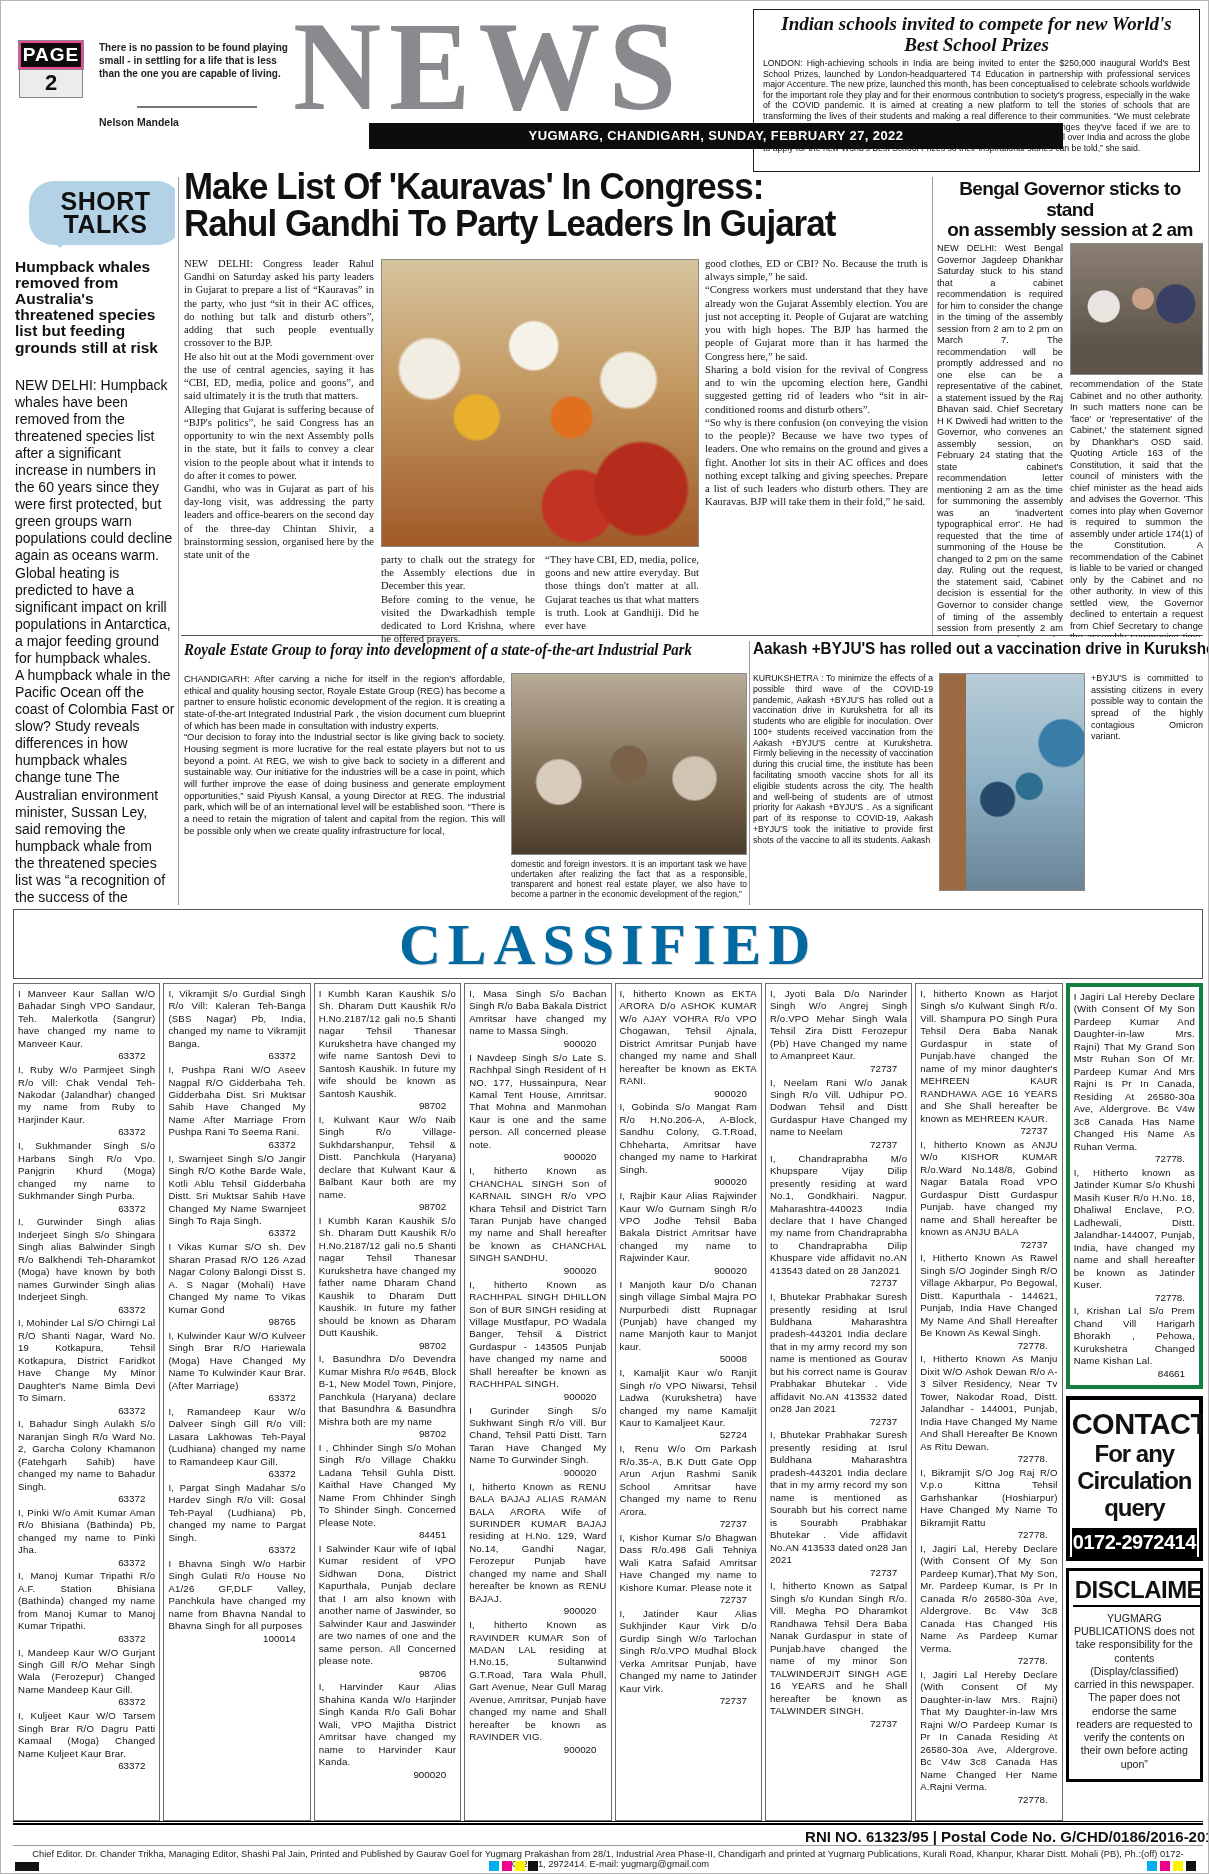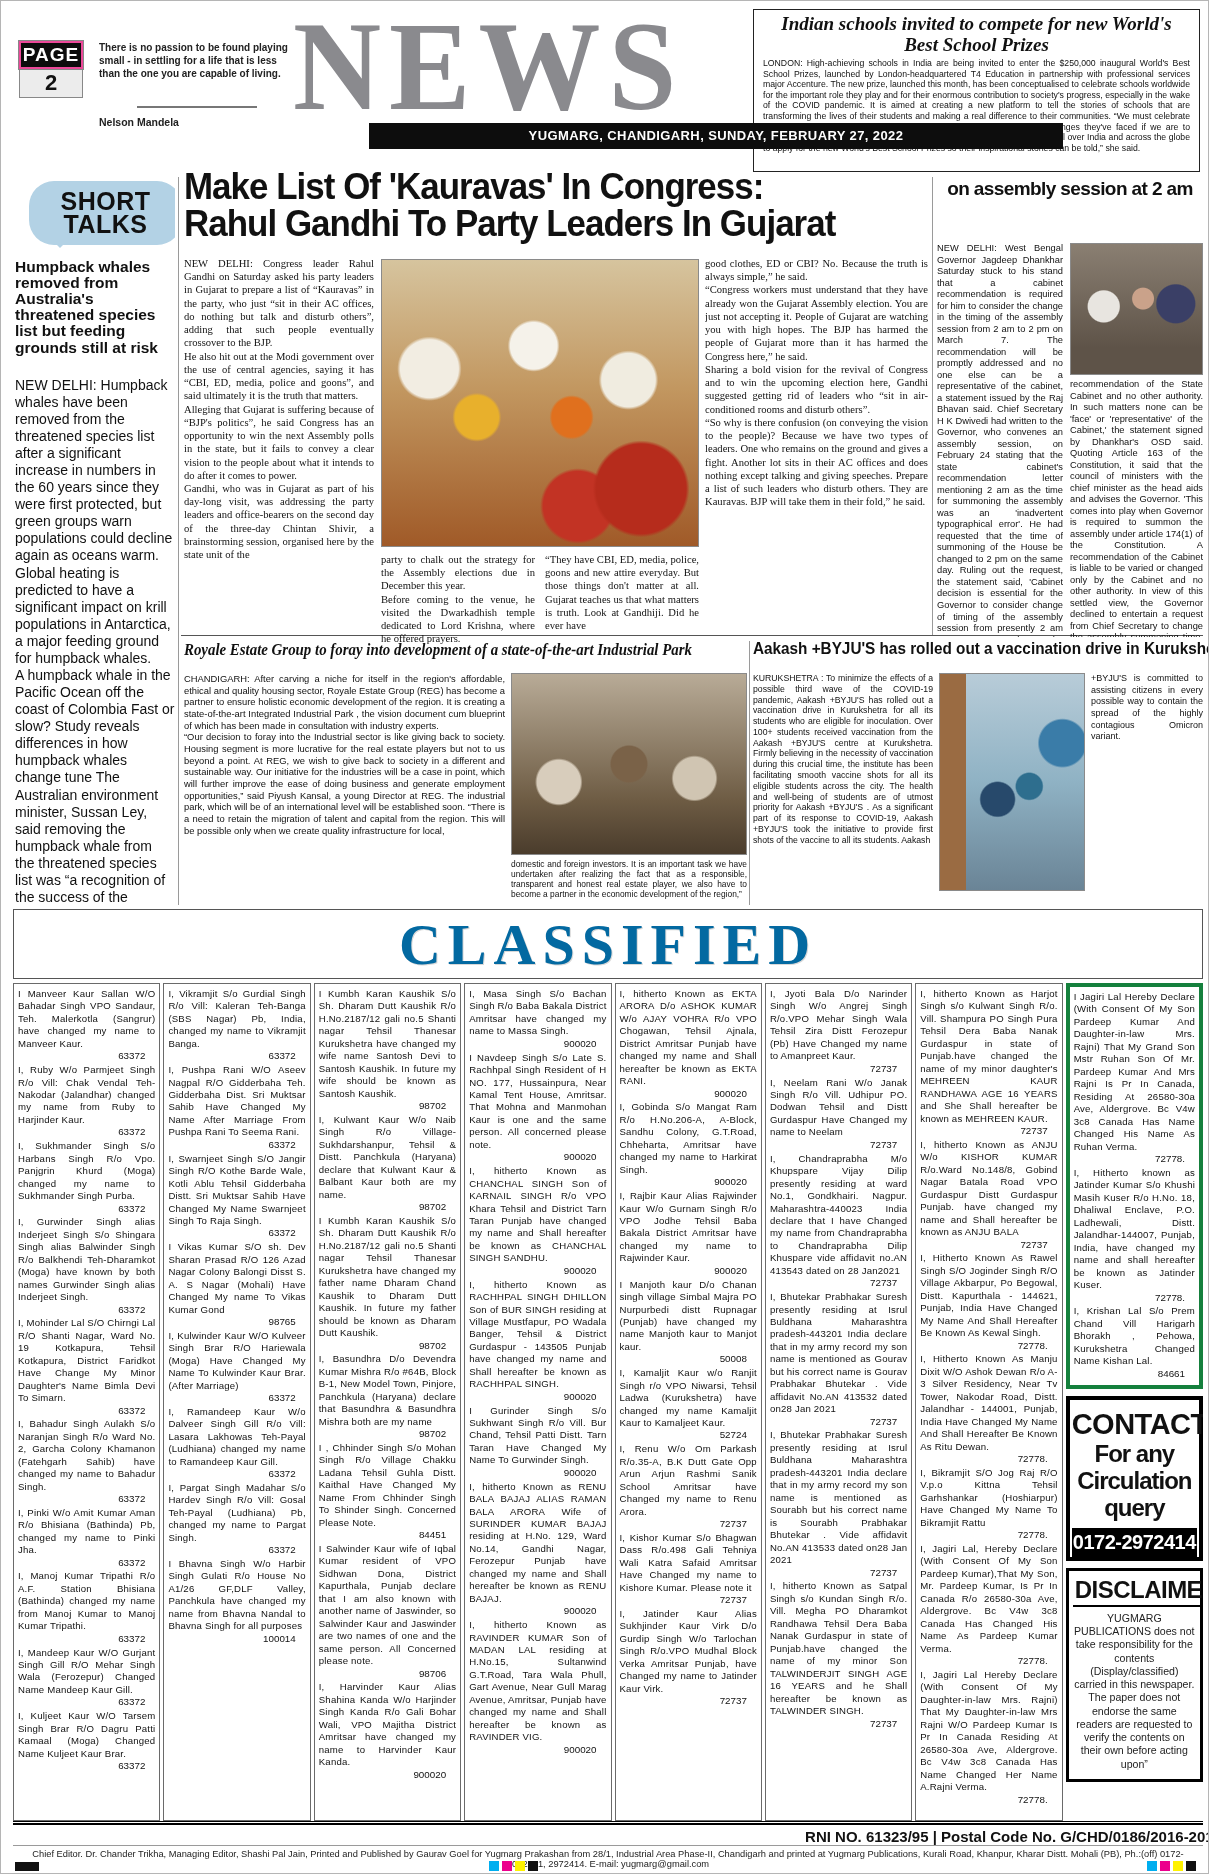--- a/index.html
+++ b/index.html
@@ -171,20 +171,21 @@
   <div class="photo photo-lead"></div>
   <div class="abs lead-col lead-c2 pre clip">party to chalk out the strategy for the Assembly elections due in December this year.
 Before coming to the venue, he visited the Dwarkadhish temple dedicated to Lord Krishna, where he offered prayers.
 “They have CBI, ED, media, police, goons and new attire everyday. But those things don't matter at all. Gujarat teaches us that what matters is truth. Look at Gandhiji. Did he ever have</div>
   <div class="abs lead-col lead-c3 pre clip">good clothes, ED or CBI? No. Because the truth is always simple,” he said.
 “Congress workers must understand that they have already won the Gujarat Assembly election. You are just not accepting it. People of Gujarat are watching you with high hopes. The BJP has harmed the people of Gujarat more than it has harmed the Congress here,” he said.
 Sharing a bold vision for the revival of Congress and to win the upcoming election here, Gandhi suggested getting rid of leaders who “sit in air-conditioned rooms and disturb others”.
 “So why is there confusion (on conveying the vision to the people)? Because we have two types of leaders. One who remains on the ground and gives a fight. Another lot sits in their AC offices and does nothing except talking and giving speeches. Prepare a list of such leaders who disturb others. They are Kauravas. BJP will take them in their fold,” he said.</div>
 
   <div class="abs bg-head">
+    <div>Bengal Governor sticks to stand</div>
     <div>on assembly session at 2 am</div>
   </div>
   <div class="abs bg-col bg-c1 clip">NEW DELHI: West Bengal Governor Jagdeep Dhankhar Saturday stuck to his stand that a cabinet recommendation is required for him to consider the change in the timing of the assembly session from 2 am to 2 pm on March 7. The recommendation will be promptly addressed and no one else can be a representative of the cabinet, a statement issued by the Raj Bhavan said. Chief Secretary H K Dwivedi had written to the Governor, who convenes an assembly session, on February 24 stating that the state cabinet's recommendation letter mentioning 2 am as the time for summoning the assembly was an 'inadvertent typographical error'. He had requested that the time of summoning of the House be changed to 2 pm on the same day. Ruling out the request, the statement said, 'Cabinet decision is essential for the Governor to consider change of timing of the assembly session from presently 2 am to 2 pm on March 07. The issue will be addressed once there is such recommendation of the cabinet.' 'In the matter of summoning of West Bengal Assembly the Governor acts only on the</div>
   <div class="photo photo-bengal"></div>
   <div class="abs bg-col bg-c2 clip">recommendation of the State Cabinet and no other authority. In such matters none can be 'face' or 'representative' of the Cabinet,' the statement signed by Dhankhar's OSD said. Quoting Article 163 of the Constitution, it said that the council of ministers with the chief minister as the head aids and advises the Governor. 'This comes into play when Governor is required to summon the assembly under article 174(1) of the Constitution. A recommendation of the Cabinet is liable to be varied or changed only by the Cabinet and no other authority. In view of this settled view, the Governor declined to entertain a request from Chief Secretary to change the assembly summoning time, and thereby vary the cabinet decision at his instance,' it said.</div>
 
   <div class="abs ry-head">Royale Estate Group to foray into development of a state-of-the-art Industrial Park</div>
   <div class="abs ry-body pre just clip">CHANDIGARH:  After carving a niche for itself in the region's affordable, ethical and quality housing sector, Royale Estate Group (REG) has become a partner to ensure holistic economic development of the region. It is creating a state-of-the-art Integrated Industrial Park , the vision document cum blueprint of which has been made in consultation with industry experts.
 “Our decision to foray into the Industrial sector is like giving back to society. Housing segment is more lucrative for the real estate players but not to us beyond a point. At REG, we wish to give back to society in a different and sustainable way. Our initiative for the industries will be a case in point, which will further improve the ease of doing business and generate employment opportunities,” said Piyush Kansal, a young Director at REG. The industrial park, which will be of an international level will be established soon. “There is a need to retain the migration of talent and capital from the region. This will be possible only when we create quality infrastructure for local,</div>
   <div class="photo photo-royale"></div>

